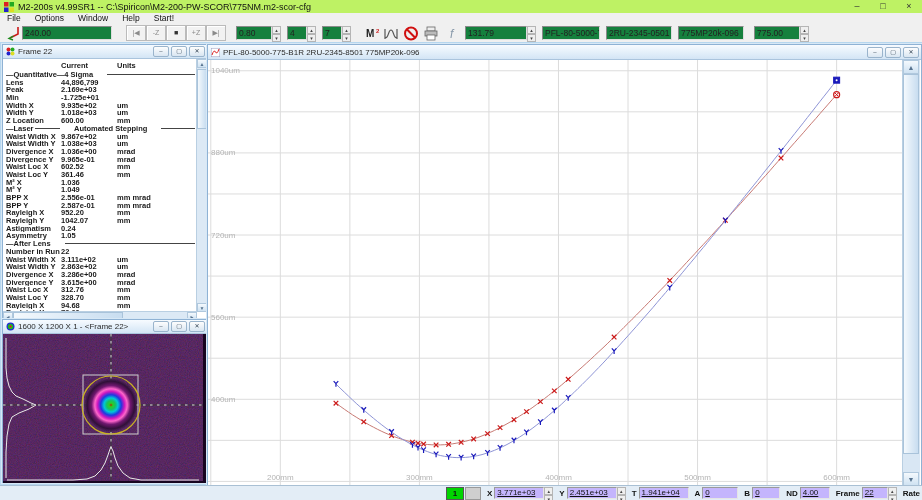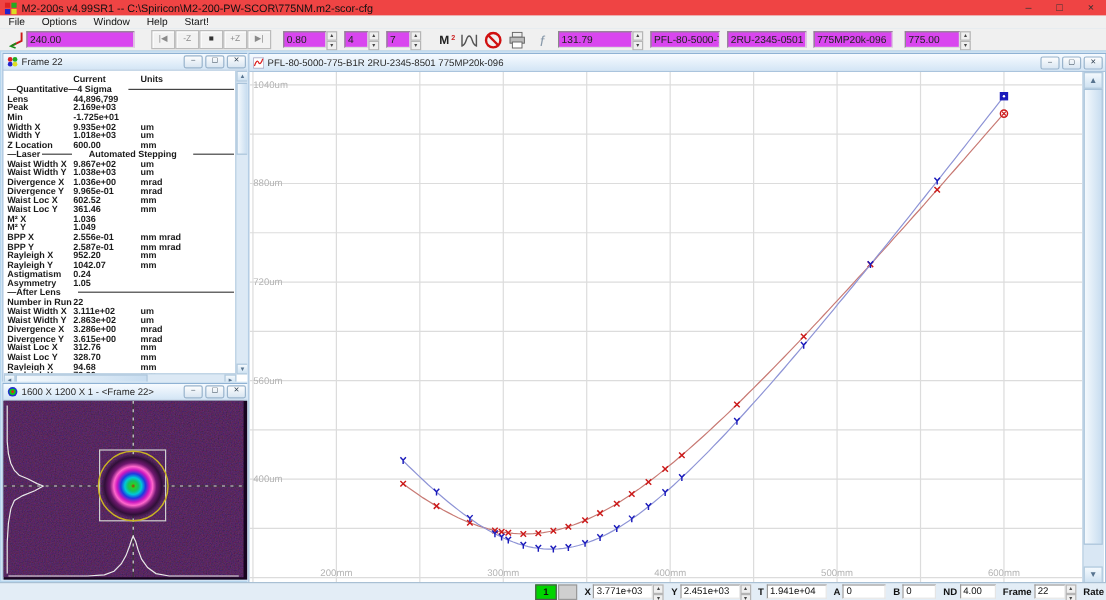--- a/index.html
+++ b/index.html
@@ -1,32 +1,32 @@
 <!DOCTYPE html>
 <html><head>
 <meta charset="utf-8">
 <style>
   html,body{margin:0;padding:0;background:#888;}
   #app{position:relative;width:922px;height:500px;background:#b6d6ee;overflow:hidden;
        font-family:"Liberation Sans","DejaVu Sans",sans-serif;-webkit-font-smoothing:none;}
   
-  #titlebar{position:absolute;left:0;top:0;width:922px;height:13px;background:#ef4444;
+  #titlebar{position:absolute;left:0;top:0;width:922px;height:13px;background:#bef264;
             border-bottom:1px solid #e2e2e2;display:flex;align-items:center;font-size:9px;color:#111;}
   #titlebar .appicon{width:10px;height:10px;margin:0 4px 0 4px;}
   #title-text{flex:1;white-space:nowrap;overflow:hidden;}
   .caption-btn{width:26px;height:13px;text-align:center;font-size:9px;line-height:13px;color:#333;}
   
   #menubar{position:absolute;left:0;top:13px;width:922px;height:11px;background:#f0f0f0;
            display:flex;align-items:center;font-size:8.5px;color:#111;}
   .menu-item{padding:0 7px;line-height:11px;}
   
   #toolbar{position:absolute;left:0;top:24px;width:922px;height:18px;background:#f0f0f0;
            border-bottom:1px solid #d7d7d7;display:flex;align-items:center;font-size:8.5px;color:#222;}
   .tb-gap{width:6px;}
-  .tb-field{height:12px;background:#d946ef;border:1px solid #8a8a8a;border-right-color:#ddd;border-bottom-color:#ddd;
+  .tb-field{height:12px;background:#15803d;border:1px solid #8a8a8a;border-right-color:#ddd;border-bottom-color:#ddd;
             padding:0 2px;font-size:8.5px;line-height:12px;white-space:nowrap;overflow:hidden;}
   .tb-btn{height:14px;min-width:16px;background:#f2f2f2;border:1px solid #bbb;
           box-shadow:inset 1px 1px 0 #fff;font-size:7px;line-height:13px;text-align:center;color:#8a8a8a;padding:0 1px;}
   .tb-btn.dark{color:#333;}
   .spin{display:inline-flex;flex-direction:column;width:9px;height:14px;}
   .spin span{flex:1;font-size:5px;line-height:6px;text-align:center;background:#efefef;border:1px solid #b5b5b5;color:#444;}
   .icon16{width:16px;height:15px;display:inline-block;}
   
   #mdi{position:absolute;left:0;top:42px;width:922px;height:443px;background:#b6d6ee;}
   .win{position:absolute;border:1px solid #8fb2d4;background:#fff;box-shadow:0 0 0 1px #d7e8f6;}
@@ -62,22 +62,22 @@
   
   #chart-body{position:relative;height:calc(100% - 15px);display:flex;}
   #chart-plot{width:694px;height:100%;background:#fff;}
   #chart-vscroll{position:relative;width:17px;background:#d9e7f4;border-left:1px solid #b9cfe2;}
   #chart-vscroll .sb-arrow{width:16px;height:14px;line-height:14px;font-size:7px;}
   
   #statusbar{position:absolute;left:0;top:485px;width:922px;height:15px;background:#e3edf6;
              border-top:1px solid #a9c0d4;font-size:8px;color:#111;}
   #status-fields{position:absolute;left:444px;top:1px;display:flex;align-items:center;height:12px;}
   .st-lab{font-weight:bold;margin:0 2px 0 6px;}
-  .st-box{height:10px;background:#ffffff;border:1px solid #9a9a9a;border-right-color:#e5e5e5;border-bottom-color:#e5e5e5;
-          padding:0 2px;line-height:10px;white-space:nowrap;}
+  .st-box{height:10px;background:#c4b5fd;border:1px solid #9a9a9a;border-right-color:#e5e5e5;border-bottom-color:#e5e5e5;
+          padding:0 2px;line-height:10px;white-space:nowrap;text-decoration:underline;}
   #run-indicator{width:16px;height:11px;background:#00d400;border:1px solid #555;text-align:center;
                  line-height:11px;font-weight:bold;margin-left:2px;}
   #run-indicator2{width:14px;height:11px;background:#cfcfcf;border:1px solid #9a9a9a;margin-left:1px;}
   svg{display:block;}
   text{font-family:"Liberation Sans","DejaVu Sans",sans-serif;}
 </style>
 </head>
 <body>
 
 <div id="app">

